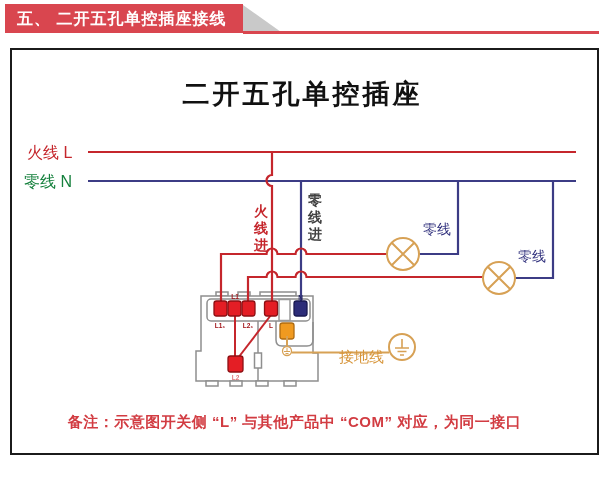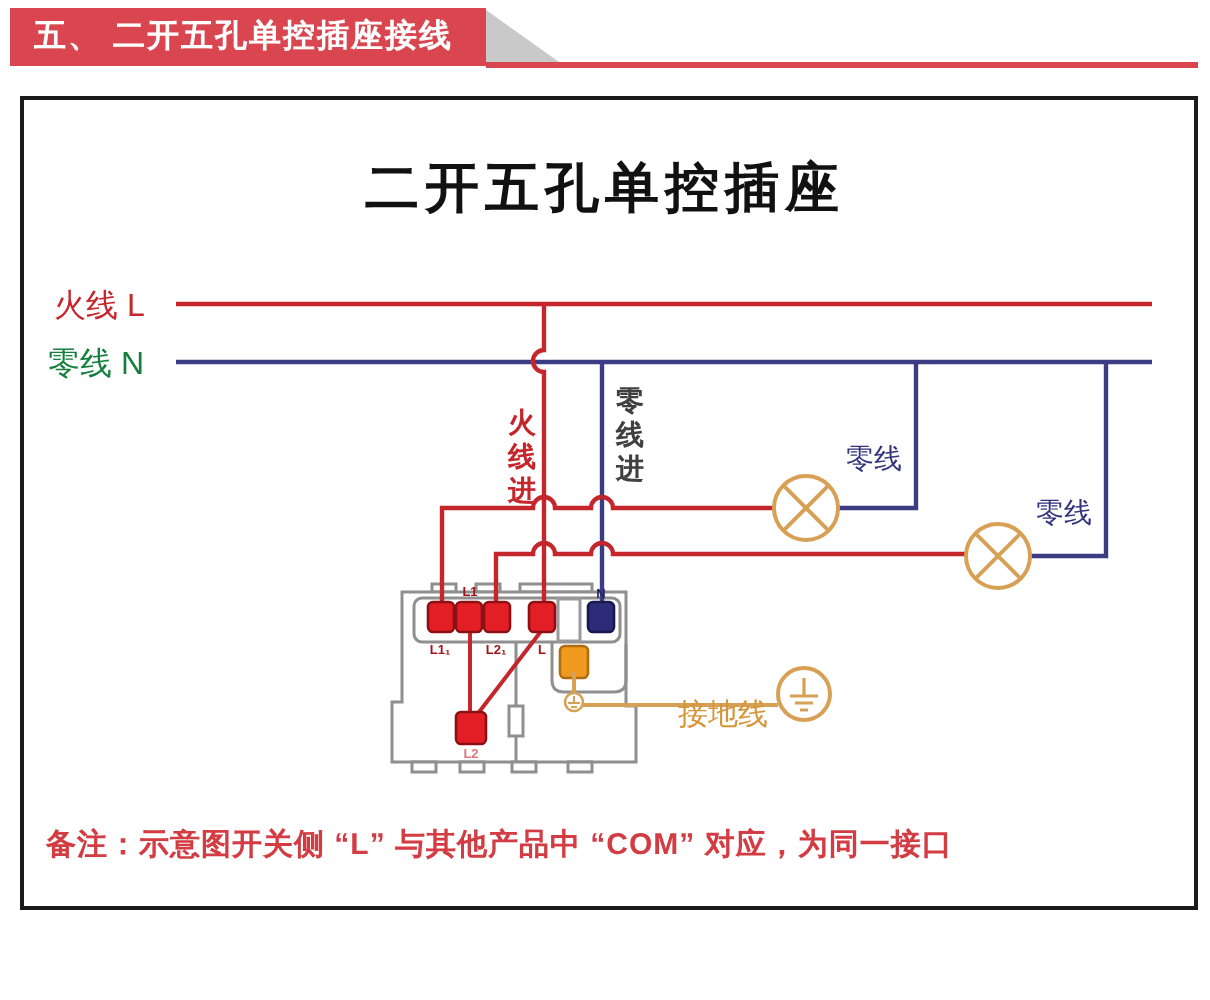--- a/index.html
+++ b/index.html
@@ -29,21 +29,21 @@
           word-break:break-all;white-space:normal;text-align:center;}
   #live-in-label{left:253px;top:192px;color:#c5262c;margin-top:11px;}
   #neutral-in-label{left:307px;top:192px;color:#404040;}
   #lamp1-neutral-label{left:423px;top:221px;font-size:14px;color:#32327e;}
   #lamp2-neutral-label{left:518px;top:248px;font-size:14px;color:#32327e;}
   #ground-label{left:339px;top:348px;font-size:15px;color:#d7953a;}
 
   .tlbl{font-size:6.5px;font-weight:bold;text-align:center;line-height:7px;}
   .tred{color:#a01318;} .tnavy{color:#23235f;} .tpink{color:#e0777c;}
 
-  #note{left:23px;top:413px;width:583px;font-size:15px;
+  #note{left:3px;top:413px;width:583px;text-align:center;font-size:15px;
         font-weight:bold;color:#d23c42;letter-spacing:0.5px;}
 </style>
 </head>
 <body>
 
 <div id="page">
 
   <div class="abs" id="banner">
     <span>五、 二开五孔单控插座接线图</span>
   </div>

